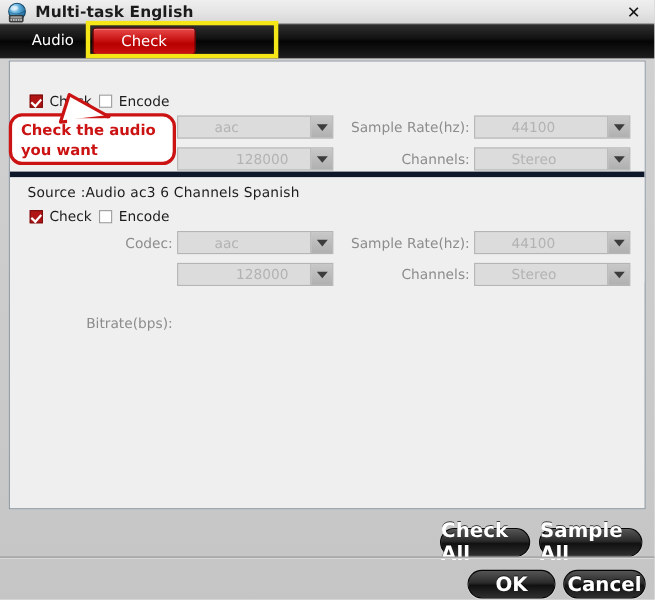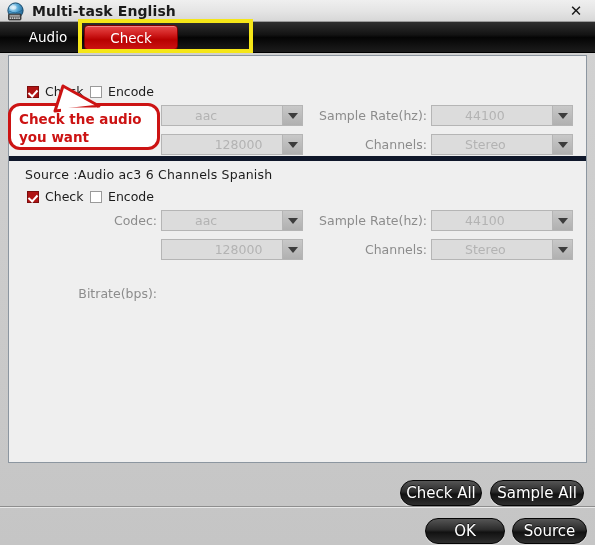--- a/index.html
+++ b/index.html
@@ -258,28 +258,29 @@
     border-bottom: 1px solid #e8e8e8;
   }
 
   .pill {
     position: absolute;
     height: 26px;
     border-radius: 13px;
     background: linear-gradient(to bottom, #555555 0%, #2b2b2b 45%, #111111 55%, #2e2e2e 100%);
     border: 1px solid #050505;
     color: #ffffff;
-    font-size: 15px;
+    font-size: 18px;
     display: flex;
     align-items: center;
     justify-content: center;
     cursor: pointer;
     box-sizing: border-box;
     box-shadow: 0 1px 1px rgba(255,255,255,.45);
     text-shadow: 0 -1px 0 rgba(0,0,0,.7);
+    font-weight: bold;
   }
   .btn-checkall   { left: 400px; top: 480px; width: 82px; }
   .btn-uncheckall { left: 490px; top: 480px; width: 94px; }
   .btn-ok         { left: 425px; top: 518px; width: 80px; }
   .btn-cancel     { left: 512px; top: 518px; width: 75px; }
 </style>
 </head>
 <body>
 
 <div class="window">
@@ -405,15 +406,15 @@
     <div class="callout-text">Check the audio
 you want</div>
   </div>
 
   <div class="pill btn-checkall">Check All</div>
   <div class="pill btn-uncheckall">Sample All</div>
 
   <div class="divider"></div>
 
   <div class="pill btn-ok">OK</div>
-  <div class="pill btn-cancel">Source</div>
+  <div class="pill btn-cancel">Cancel</div>
 
 </div>
 
 </body></html>

